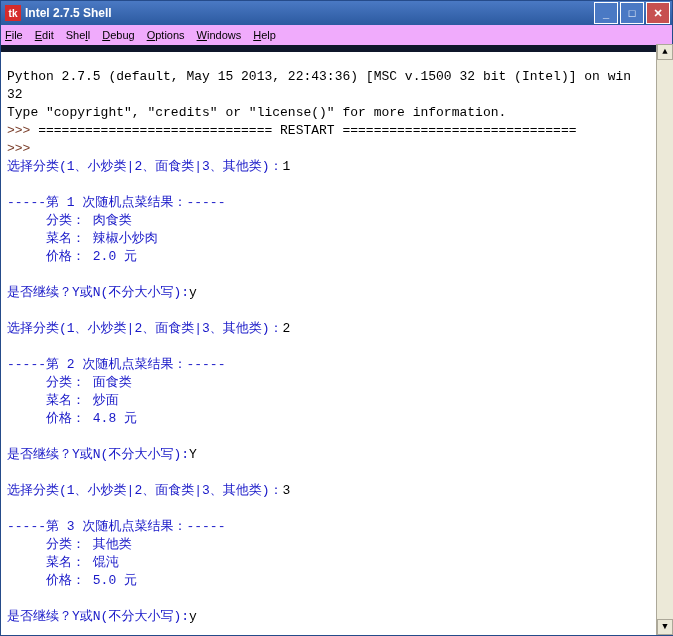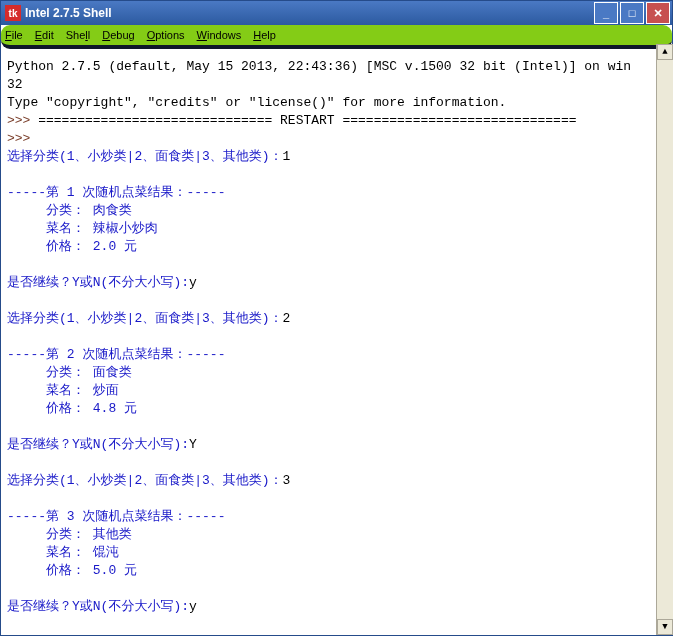--- a/index.html
+++ b/index.html
@@ -2,24 +2,24 @@
 <html><head>
 <meta charset="utf-8">
 <style>
   body { margin:0; padding:0; font-family:"Courier New",monospace; background:#fff; }
   .window { width:673px; height:636px; border:1px solid #254b8a; box-sizing:border-box; display:flex; flex-direction:column; background:#fff; }
   .titlebar { background:linear-gradient(#4a79c4,#2c5aa0); height:24px; display:flex; align-items:center; color:#fff; font-family:Tahoma,sans-serif; font-size:12px; font-weight:bold; padding-left:4px; }
   .titlebar .icon { width:16px; height:16px; background:#d62b2b; margin-right:4px; display:flex; align-items:center; justify-content:center; font-size:10px; color:#fff; font-weight:bold; }
   .titlebar-buttons { margin-left:auto; display:flex; }
   .titlebar-buttons div { width:22px; height:20px; background:#4a79c4; border:1px solid #fff; margin-right:2px; display:flex; align-items:center; justify-content:center; color:#fff; font-size:11px; cursor:pointer; }
   .titlebar-buttons div:last-child { background:#c75050; }
-  .menubar { background:#84cc16; border-bottom:4px solid #0f172a; height:20px; display:flex; align-items:center; font-family:Tahoma,sans-serif; font-size:11px; padding-left:4px;border-radius:9px; }
+  .menubar { background:#f0abfc; border-bottom:7px solid #0f172a; height:20px; display:flex; align-items:center; font-family:Tahoma,sans-serif; font-size:11px; padding-left:4px; }
   .menubar span { margin-right:12px; cursor:pointer; }
   .menubar span u { text-decoration:underline; }
-  .content { flex:1; overflow:auto; padding:9px 6px; font-size:13px; line-height:18px; white-space:pre; color:#000; position:relative;border-radius:12px; }
+  .content { flex:1; overflow:auto; padding:16px 6px; font-size:13px; line-height:18px; white-space:pre; color:#000; position:relative;border-radius:12px; }
   .scrollbar { position:absolute; right:0; top:44px; bottom:1px; width:16px; background:#ece9d8; border-left:1px solid #aca899; }
   .scrollbar .btn { height:16px; background:#ece9d8; border:1px solid #aca899; box-sizing:border-box; display:flex; align-items:center; justify-content:center; font-size:9px; }
   .scrollbar .track { position:absolute; top:16px; bottom:16px; left:0; right:0; }
   .scrollbar .btn.bottom { position:absolute; bottom:0; left:0; right:0; }
   .prompt { color:#7a3e2a; }
   .okw { color:#000; }
   .inp { color:#000; }
   .out { color:#1818c8; }
 </style>
 </head>

